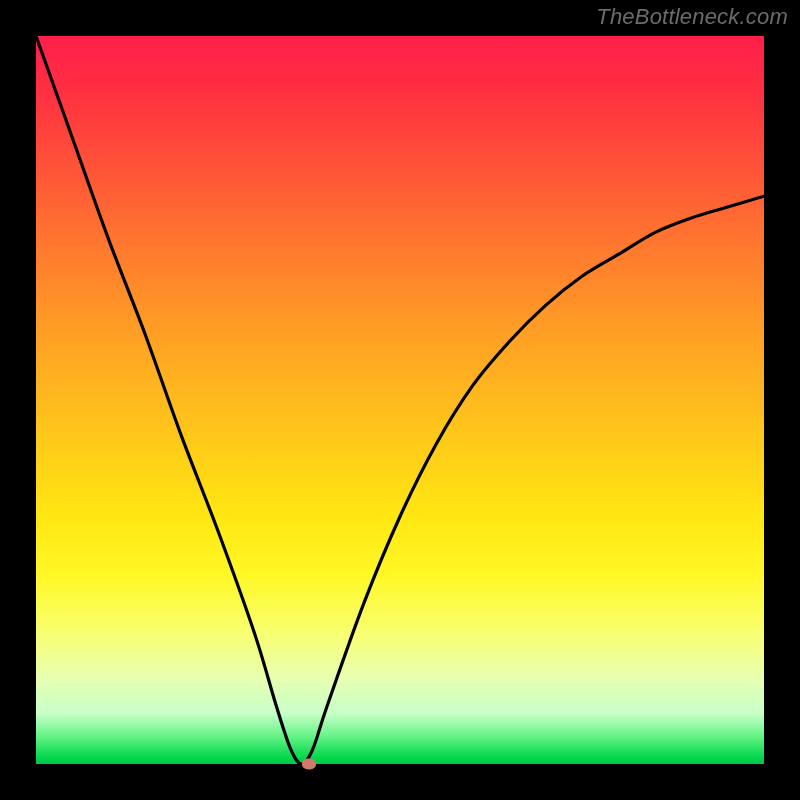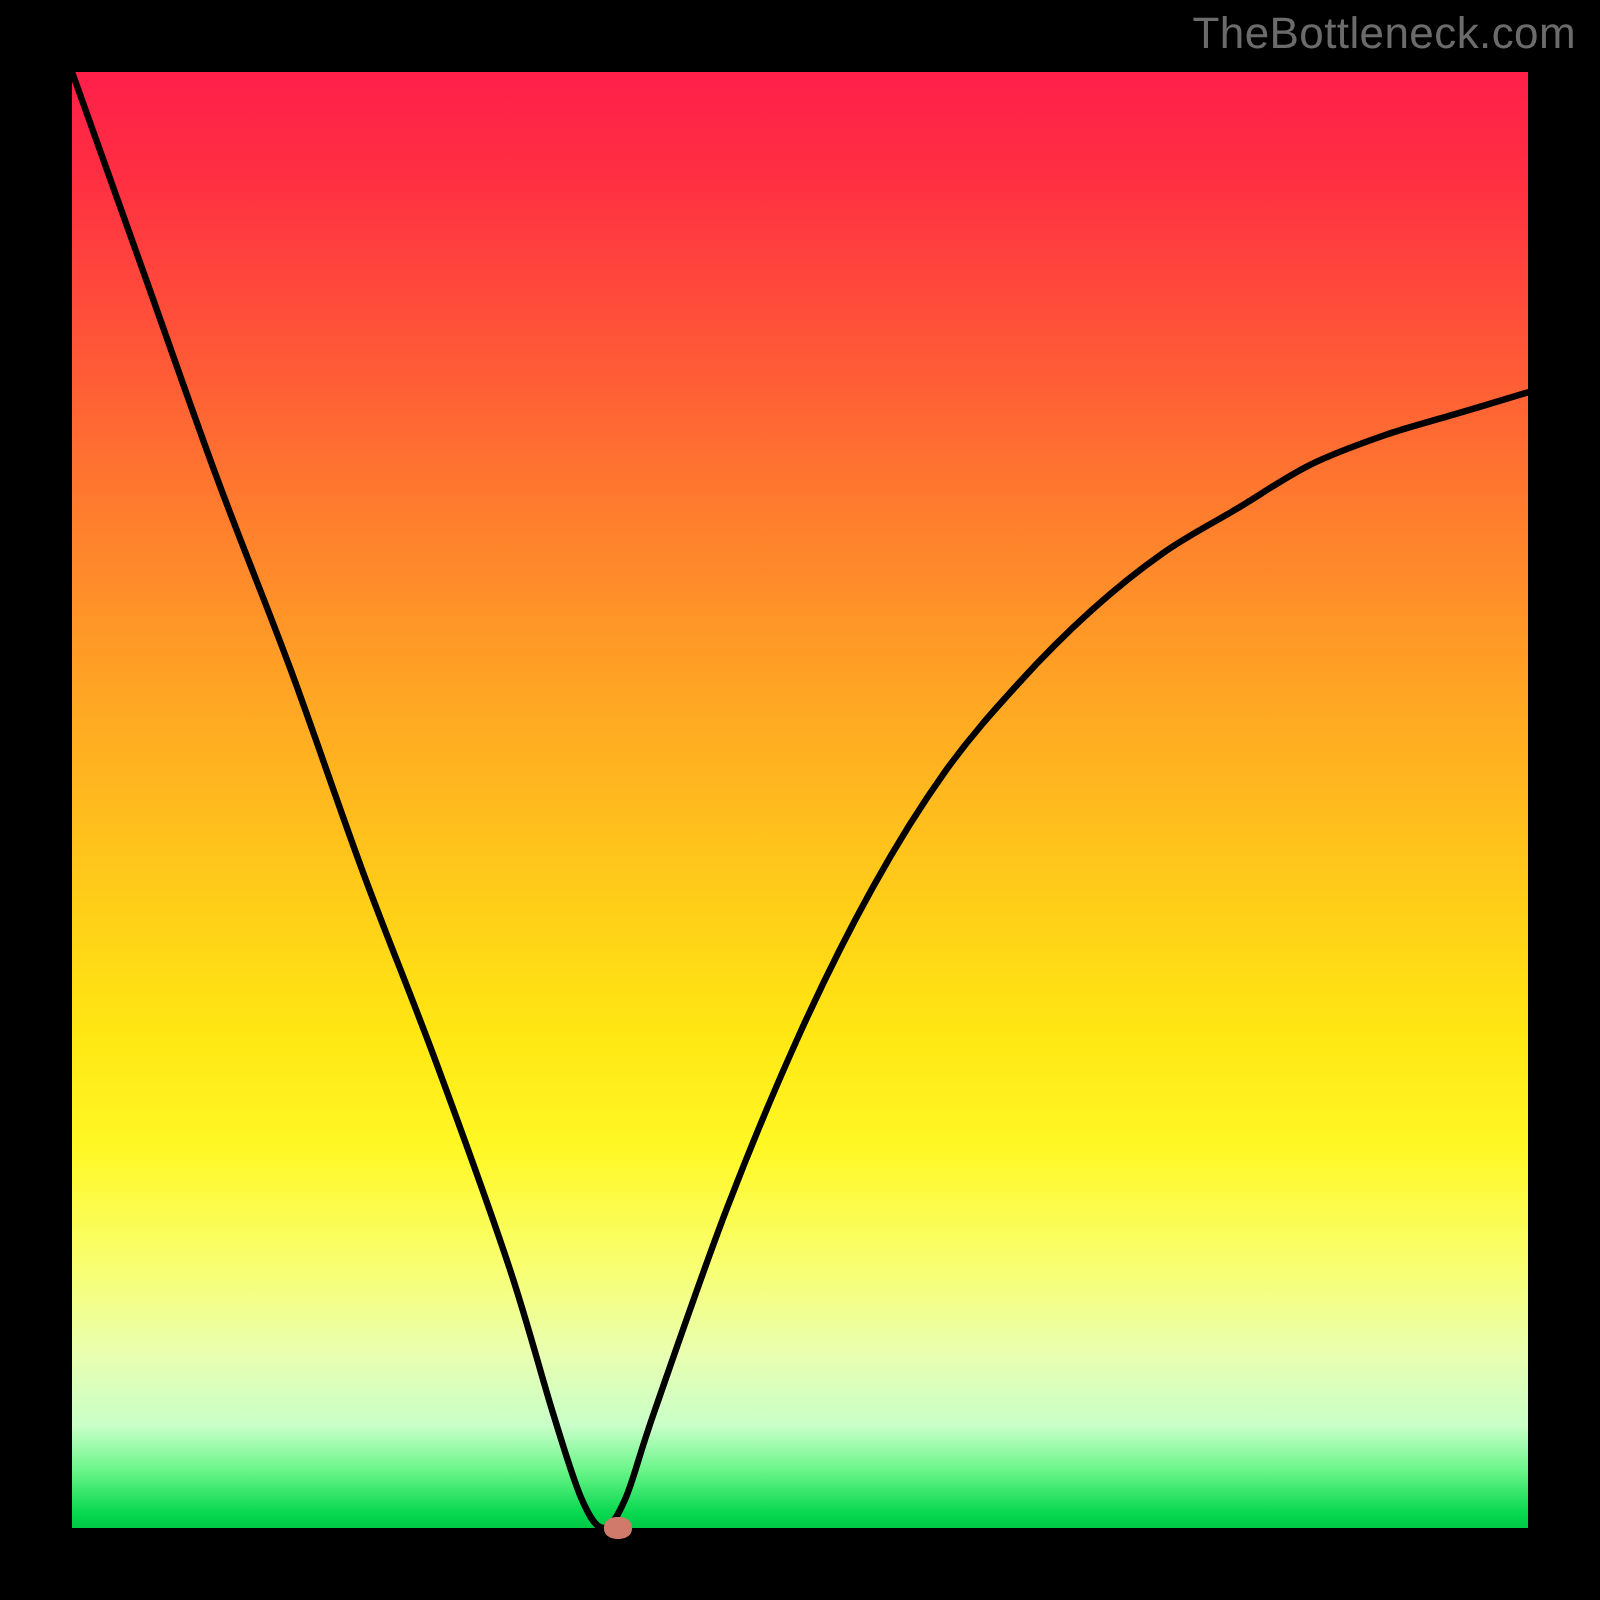--- a/index.html
+++ b/index.html
@@ -9,20 +9,21 @@
     height: 800px;
     background: #000;
     font-family: Arial, Helvetica, sans-serif;
     overflow: hidden;
   }
   .outer {
     position: relative;
     width: 800px;
     height: 800px;
     background: #000;
+    font-style: italic;
   }
   .watermark {
     position: absolute;
     top: 4px;
     right: 12px;
     color: #6b6b6b;
     font-size: 22px;
     font-weight: 500;
     letter-spacing: 0.2px;
     z-index: 20;

